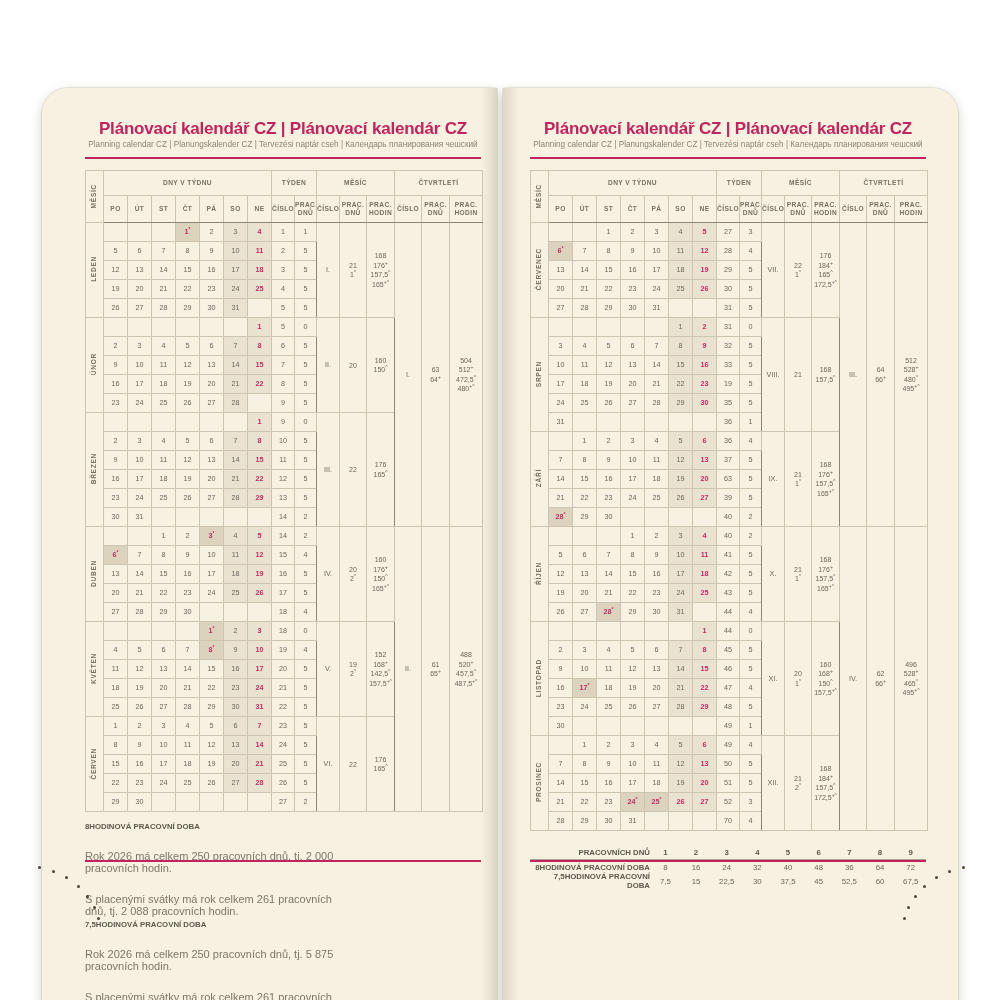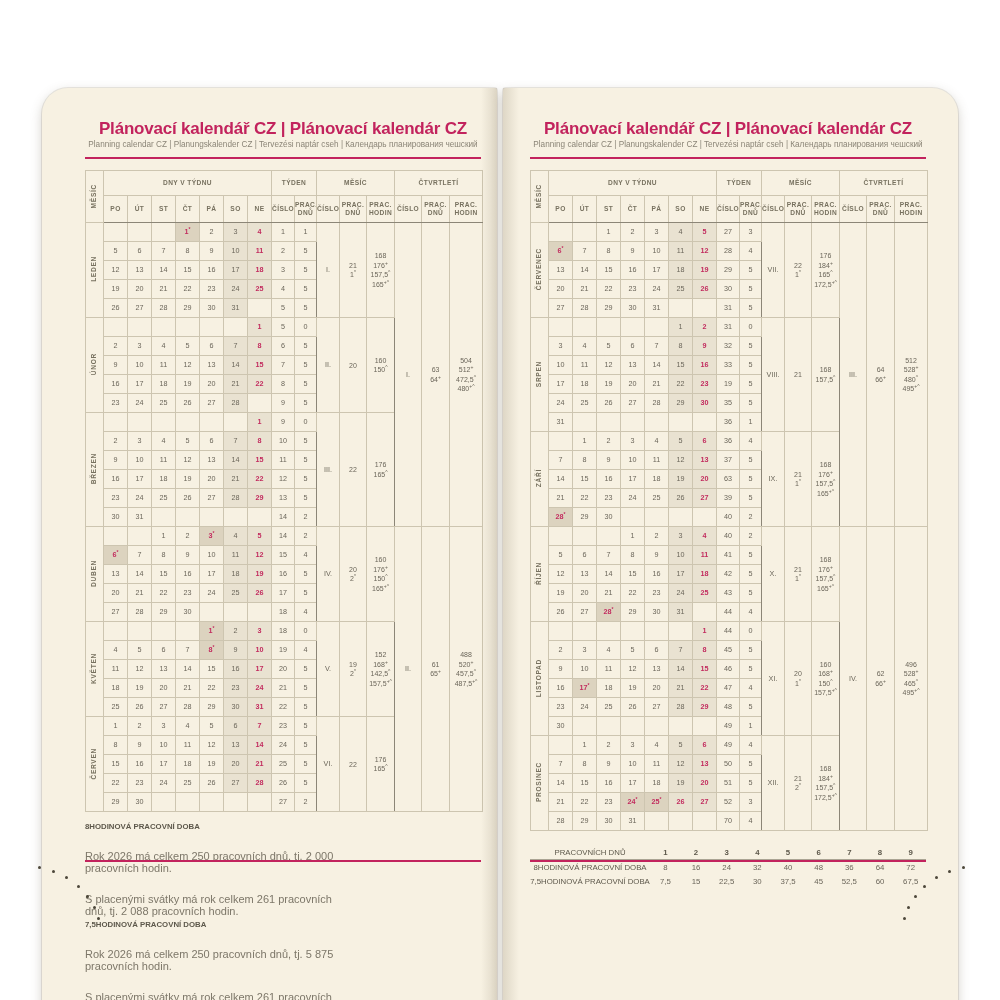--- a/index.html
+++ b/index.html
@@ -67,21 +67,21 @@
   .fh{font-size:7.8px;font-weight:bold;color:#5d584b;margin-top:3px;}
   .fs{font-size:11px;color:#7d7769;margin-top:19px;}
   .fl-legend{margin-left:14px;flex:1;padding-top:9px;text-align:left;}
   .legend-title{font-size:7.8px;font-weight:bold;color:#5d584b;margin-bottom:2px;}
   .legend-item{display:flex;font-size:7.3px;color:#7d7769;margin-top:2px;line-height:1.25;}
   .legend-sym{width:11px;flex:none;}
 
   .fr{margin-top:14px;}
   .fr-row{display:flex;align-items:center;height:14px;}
   .fr-row.head{border-bottom:1px solid #aaa493;}
-  .fr-label{width:120px;font-size:7.8px;font-weight:normal;color:#5d584b;text-align:center;flex:none;}
+  .fr-label{width:120px;font-size:7.8px;font-weight:bold;color:#5d584b;text-align:right;flex:none;}
   .fr-vals{flex:1;display:flex;}
   .fr-vals span{flex:1;text-align:center;font-size:7.8px;color:#6b665a;}
   .fr-row.head .fr-vals span{font-weight:bold;color:#5d584b;}
 
   .stitch{position:absolute;width:3px;height:3px;border-radius:50%;background:#4c473a;}
 </style>
 </head>
 <body>
 
 <div class="page page-left">

